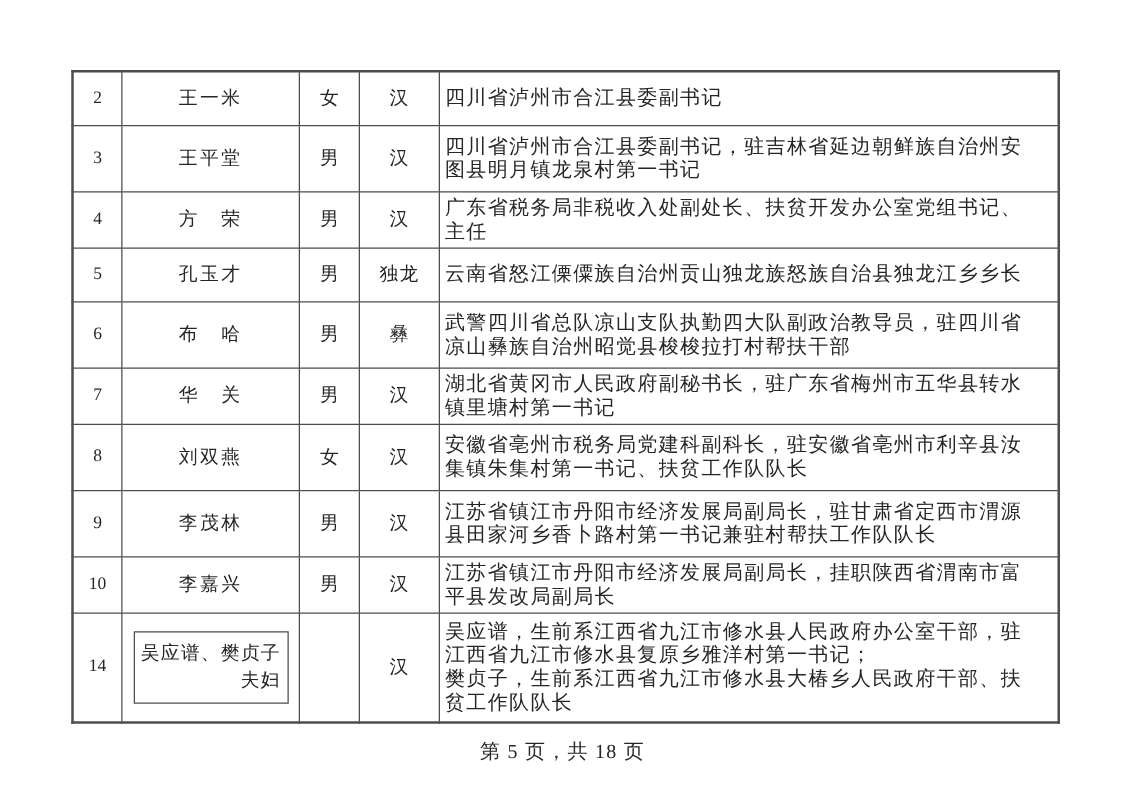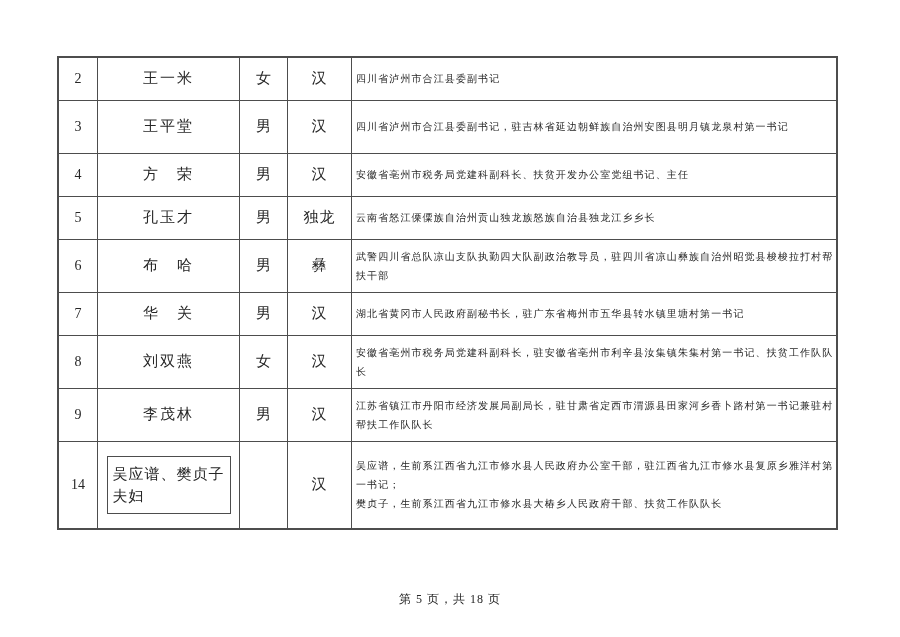--- a/index.html
+++ b/index.html
@@ -22,34 +22,34 @@
   table.doc-table td{
     border:1px solid var(--border);
     vertical-align:middle;
     overflow:hidden;
   }
   td.c-idx{width:36px;text-align:center;font-size:14px;}
   td.c-name{width:139px;text-align:center;font-size:15px;letter-spacing:2px;white-space:pre-line;}
   td.c-gender{width:45px;text-align:center;font-size:15px;}
   td.c-eth{width:61px;text-align:center;font-size:15px;letter-spacing:1px;}
   td.c-desc{
-    width:478px;text-align:left;font-size:10px;letter-spacing:1.1px;
-    line-height:19px;padding:3px 2px 3px 4px;white-space:pre-line;
+    width:478px;text-align:left;font-size:16px;letter-spacing:1.1px;
+    line-height:19px;padding:3px 12px 3px 4px;white-space:pre-line;
   }
   .name-text{white-space:pre-line;}
   .name-text.boxed{
     display:inline-block;
     border:1px solid var(--border);
     padding:6px 5px;
     font-size:15px;letter-spacing:1px;line-height:22px;
-    text-align:left;
+    text-align:right;
   }
   .footer{
     position:absolute;left:0;top:591px;width:900px;
-    text-align:center;font-size:12px;letter-spacing:1px;
+    text-align:center;font-size:16px;letter-spacing:1px;
   }
 </style>
 </head>
 <body>
 
 <div class="canvas">
   <table class="doc-table">
     <tbody id="table-body">
         <tr style="height: 43px;">
     <td class="c-idx">2</td>
@@ -63,21 +63,21 @@
     <td class="c-name"><span class="name-text">王平堂</span></td>
     <td class="c-gender">男</td>
     <td class="c-eth">汉</td>
     <td class="c-desc">四川省泸州市合江县委副书记，驻吉林省延边朝鲜族自治州安图县明月镇龙泉村第一书记</td>
   </tr>
         <tr style="height: 43px;">
     <td class="c-idx">4</td>
     <td class="c-name"><span class="name-text">方　荣</span></td>
     <td class="c-gender">男</td>
     <td class="c-eth">汉</td>
-    <td class="c-desc">安徽省亳州市税务局党建科副科长、扶贫开发办公室党组书记、主任</td>
+    <td class="c-desc">广东省税务局非税收入处副处长、扶贫开发办公室党组书记、主任</td>
   </tr>
         <tr style="height: 43px;">
     <td class="c-idx">5</td>
     <td class="c-name"><span class="name-text">孔玉才</span></td>
     <td class="c-gender">男</td>
     <td class="c-eth">独龙</td>
     <td class="c-desc">云南省怒江傈僳族自治州贡山独龙族怒族自治县独龙江乡乡长</td>
   </tr>
         <tr style="height: 53px;">
     <td class="c-idx">6</td>
@@ -100,20 +100,27 @@
     <td class="c-eth">汉</td>
     <td class="c-desc">安徽省亳州市税务局党建科副科长，驻安徽省亳州市利辛县汝集镇朱集村第一书记、扶贫工作队队长</td>
   </tr>
         <tr style="height: 53px;">
     <td class="c-idx">9</td>
     <td class="c-name"><span class="name-text">李茂林</span></td>
     <td class="c-gender">男</td>
     <td class="c-eth">汉</td>
     <td class="c-desc">江苏省镇江市丹阳市经济发展局副局长，驻甘肃省定西市渭源县田家河乡香卜路村第一书记兼驻村帮扶工作队队长</td>
   </tr>
+        <tr style="height: 43px;">
+    <td class="c-idx">10</td>
+    <td class="c-name"><span class="name-text">李嘉兴</span></td>
+    <td class="c-gender">男</td>
+    <td class="c-eth">汉</td>
+    <td class="c-desc">江苏省镇江市丹阳市经济发展局副局长，挂职陕西省渭南市富平县发改局副局长</td>
+  </tr>
         <tr style="height: 88px;">
     <td class="c-idx">14</td>
     <td class="c-name"><span class="name-text boxed">吴应谱、樊贞子
 夫妇</span></td>
     <td class="c-gender"></td>
     <td class="c-eth">汉</td>
     <td class="c-desc">吴应谱，生前系江西省九江市修水县人民政府办公室干部，驻江西省九江市修水县复原乡雅洋村第一书记；
 樊贞子，生前系江西省九江市修水县大椿乡人民政府干部、扶贫工作队队长</td>
   </tr>
       </tbody>

